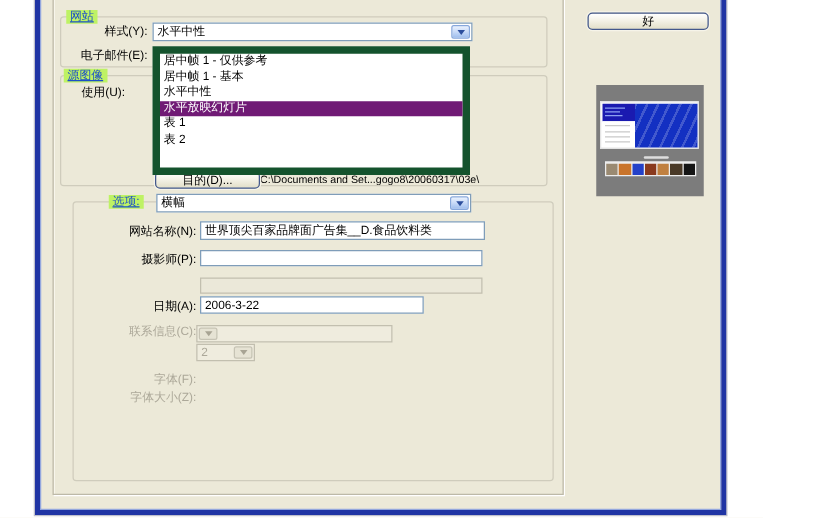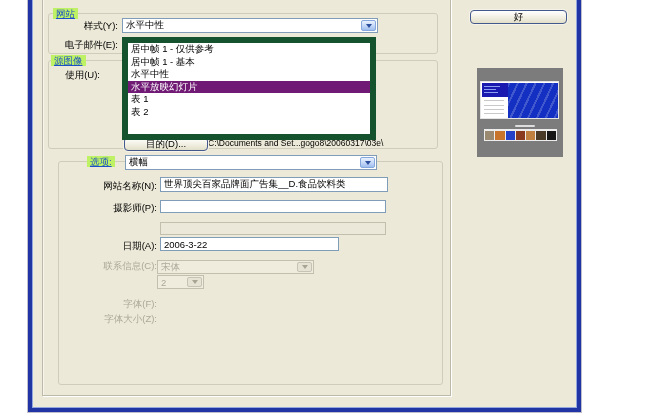--- a/index.html
+++ b/index.html
@@ -131,21 +131,20 @@
   <div class="field" style="left:160px; top:200px; width:226px; height:13px;"></div>
 
   <div class="lbl dis" style="left:86px; top:224px; width:71px;">联系信息(C):</div>
   <div class="field dis" style="left:160px; top:222px; width:226px; height:13px;"></div>
 
   <div class="lbl" style="left:108px; top:240px; width:49px;">日期(A):</div>
   <div class="field" style="left:160px; top:237px; width:179px; height:14px;">2006-3-22</div>
 
   <div class="lbl dis" style="left:103px; top:262px; width:54px;">字体(F):</div>
   <div class="combo dis" style="left:157px; top:260px; width:157px; height:14px;">
-    <span class="txt">宋体</span>
     <span class="arrow-btn">
       <span class="tri"></span>
     </span>
   </div>
 
   <div class="lbl dis" style="left:86px; top:277px; width:71px;">字体大小(Z):</div>
   <div class="combo dis" style="left:157px; top:275px; width:47px; height:14px;">
     <span class="txt">2</span>
     <span class="arrow-btn">
       <span class="tri"></span>

